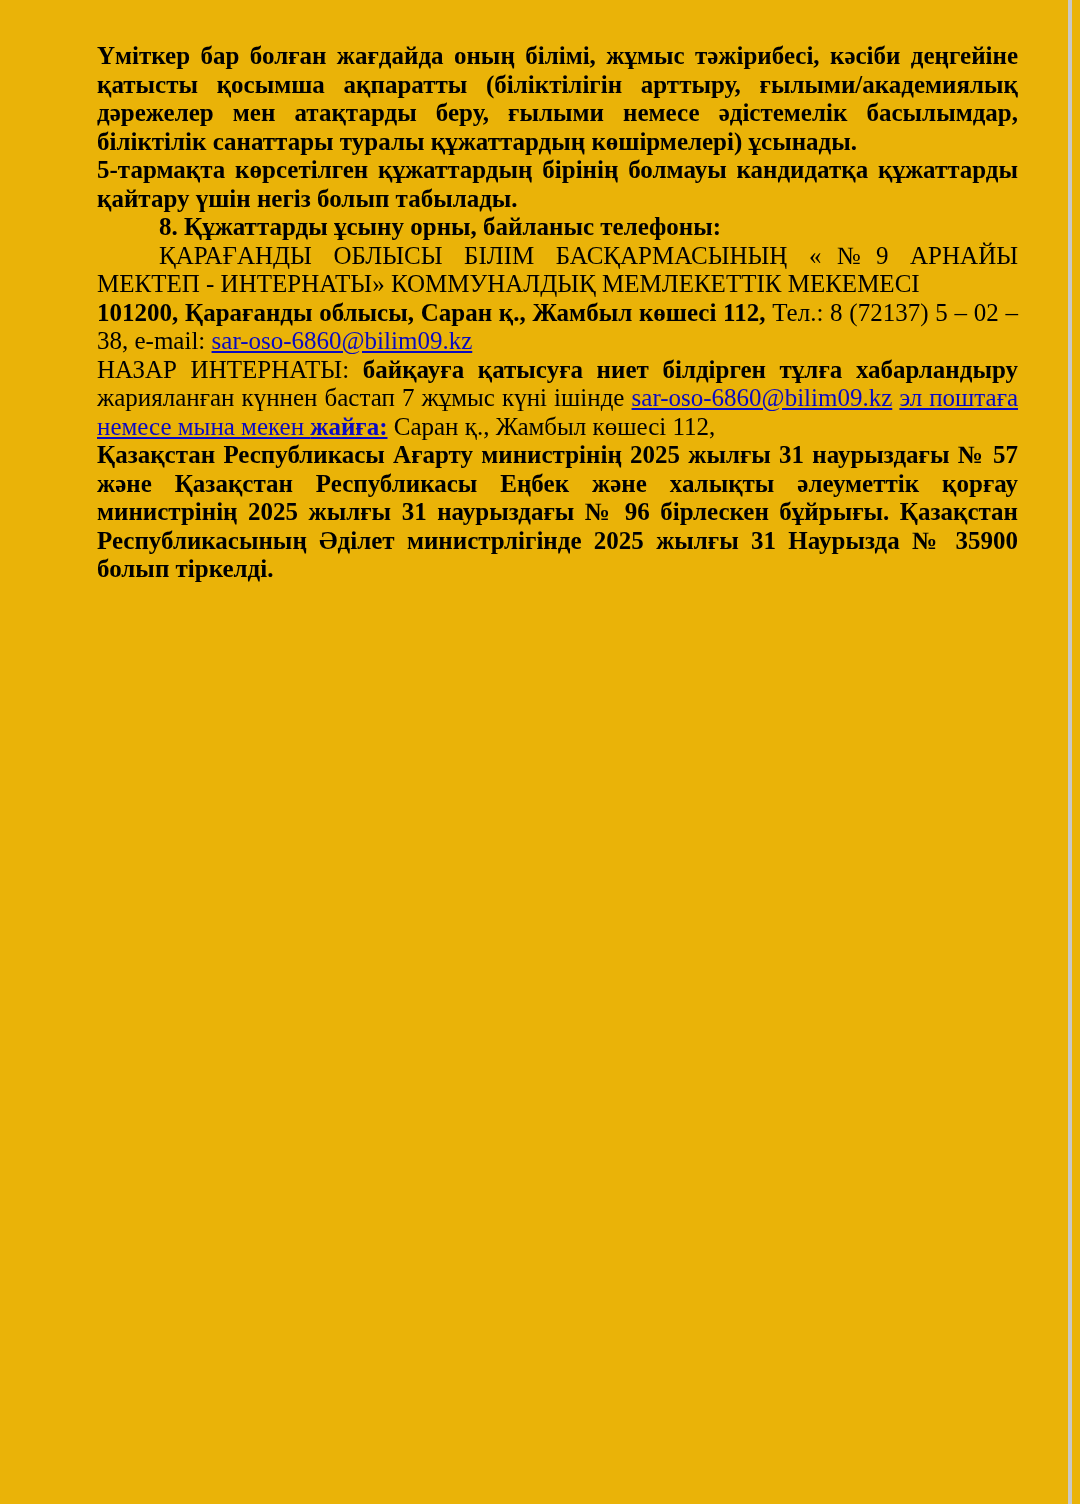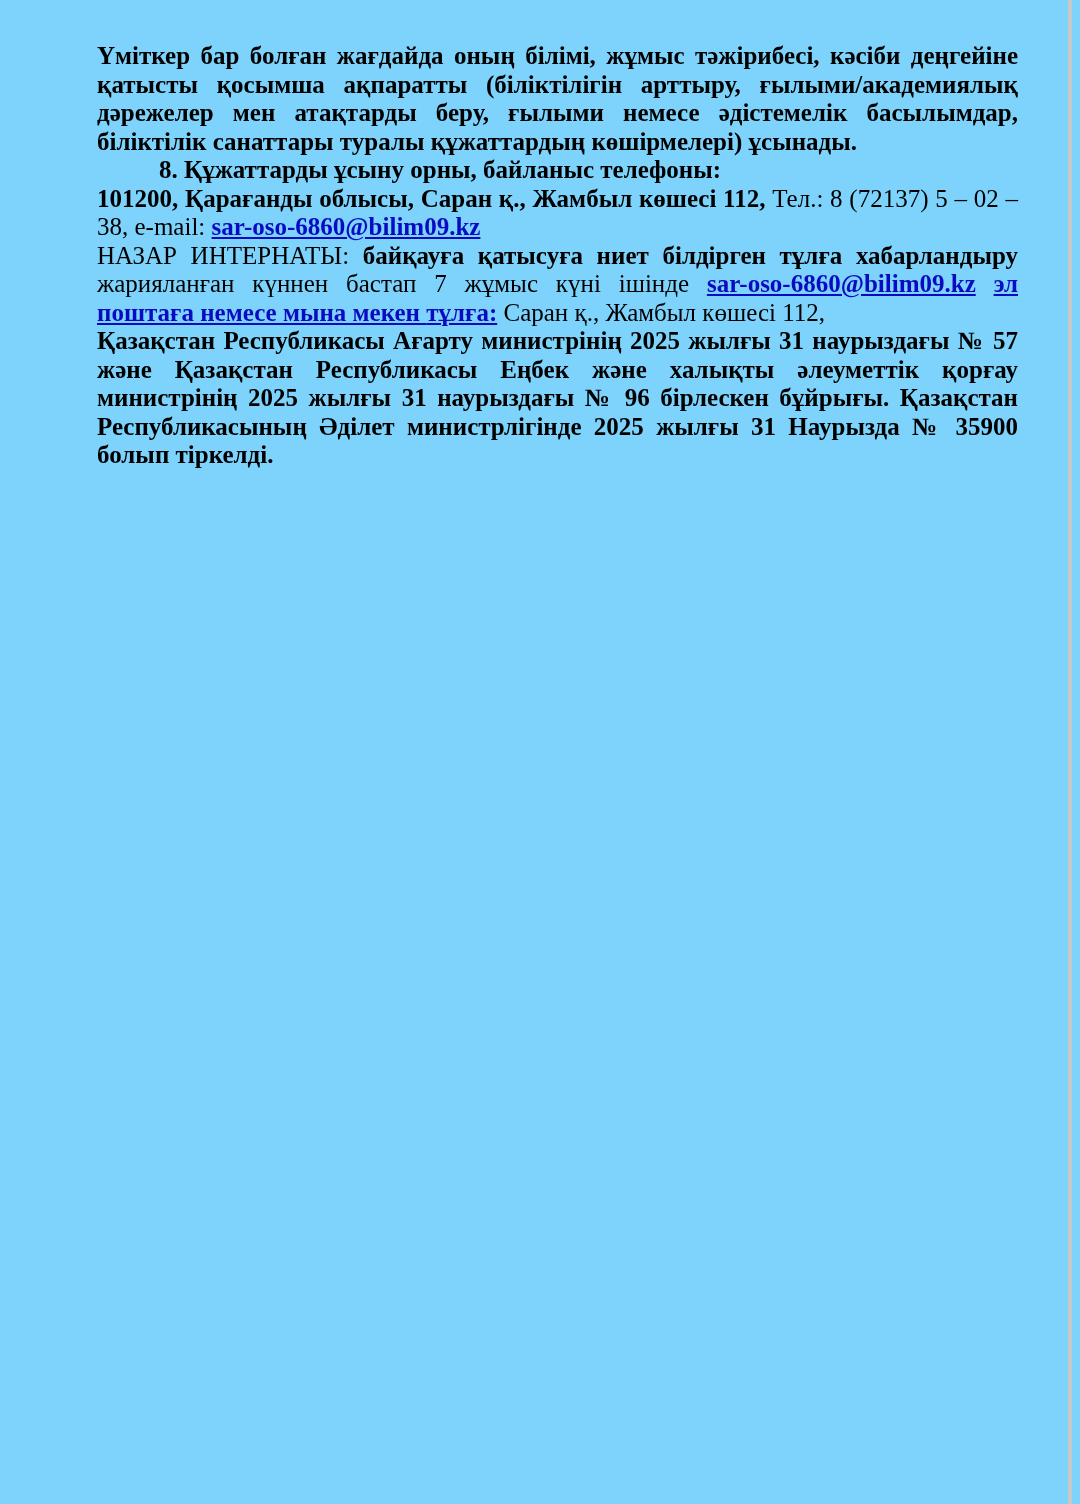--- a/index.html
+++ b/index.html
@@ -16,69 +16,70 @@
     color: #000000;
   }
   .page {
     position: absolute;
     top: 0;
     left: 0;
     width: 1080px;
     height: 1504px;
     box-sizing: border-box;
     padding: 42px 62px 0 97px;
-    background: #7dd3fc;
+    background: #eab308;
   }
   .doc p {
     margin: 0;
     font-size: 25px;
     line-height: 28.5px;
     text-align: justify;
   }
   .bold { font-weight: 700; }
   .indent { text-indent: 62px; }
   .blue {
     color: #0a0ac2;
     text-decoration: underline;
     text-decoration-color: #0a0ac2;
-    font-weight: bold;
   }
   a.blue { cursor: pointer; }
   .edge-line {
     position: absolute;
     top: 0;
     right: 8px;
     width: 4px;
     height: 1504px;
     background: #c8c8c8;
   }
 </style>
 </head>
 <body>
 
 <div class="page doc">
 
   <p class="bold">Үміткер бар болған жағдайда оның білімі, жұмыс тәжірибесі, кәсіби деңгейіне қатысты қосымша ақпаратты (біліктілігін арттыру, ғылыми/академиялық дәрежелер мен атақтарды беру, ғылыми немесе әдістемелік басылымдар, біліктілік санаттары туралы құжаттардың көшірмелері) ұсынады.</p>
 
+  <p class="bold">5-тармақта көрсетілген құжаттардың бірінің болмауы кандидатқа құжаттарды қайтару үшін негіз болып табылады.</p>
 
   <p class="bold indent">8. Құжаттарды ұсыну орны, байланыс телефоны:</p>
 
+  <p class="indent">ҚАРАҒАНДЫ ОБЛЫСЫ БІЛІМ БАСҚАРМАСЫНЫҢ «№9 АРНАЙЫ МЕКТЕП - ИНТЕРНАТЫ» КОММУНАЛДЫҚ МЕМЛЕКЕТТІК МЕКЕМЕСІ</p>
 
   <p>
     <b>101200, Қарағанды облысы, Саран қ., Жамбыл  көшесі 112,</b>
     <span>Тел.: 8 (72137) 5 – 02 – 38, e-mail:</span>
     <a class="blue">sar-oso-6860@bilim09.kz</a>
   </p>
 
   <p>
     <span>НАЗАР   ИНТЕРНАТЫ:</span>
     <b>байқауға  қатысуға ниет білдірген тұлға хабарландыру</b>
     <span>жарияланған күннен бастап 7 жұмыс күні ішінде</span>
     <a class="blue">sar-oso-6860@bilim09.kz</a>
-    <span class="blue">эл поштаға  немесе мына  мекен </span><b class="blue">тұлға:</b>
+    <span class="blue">эл поштаға  немесе мына  мекен </span><b class="blue">жайға:</b>
     <span>Саран қ., Жамбыл  көшесі 112,</span>
   </p>
 
   <p class="bold">Қазақстан Республикасы Ағарту министрінің 2025 жылғы 31 наурыздағы № 57 және Қазақстан Республикасы Еңбек және халықты әлеуметтік қорғау министрінің 2025 жылғы 31 наурыздағы № 96 бірлескен бұйрығы. Қазақстан Республикасының Әділет министрлігінде 2025 жылғы 31 Наурызда № 35900 болып тіркелді.</p>
 
 </div>
 
 <div class="edge-line"></div>
 
 </body></html>

